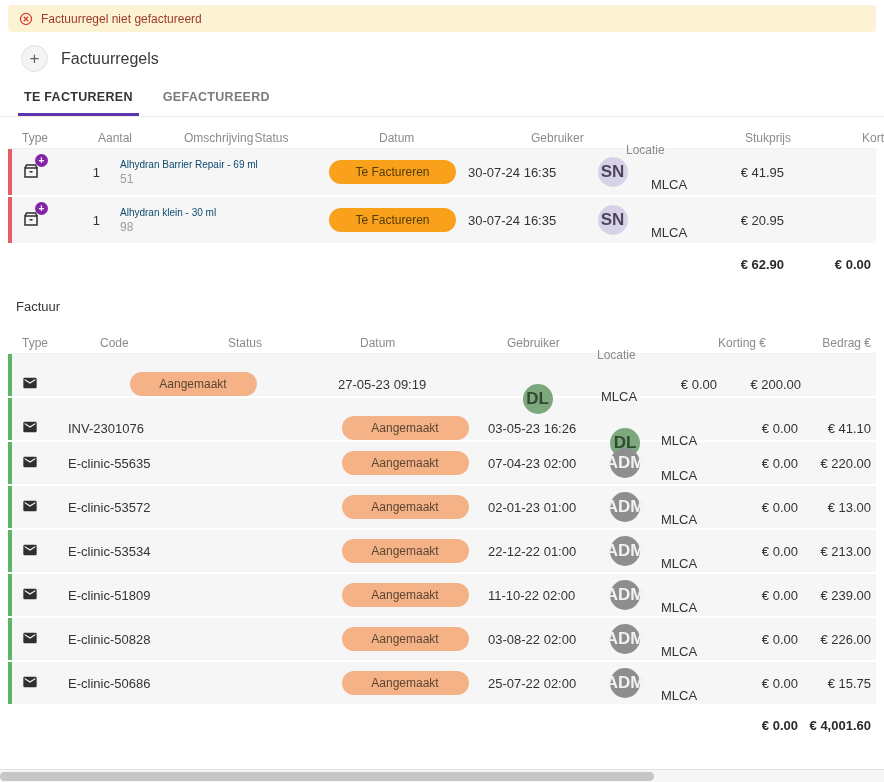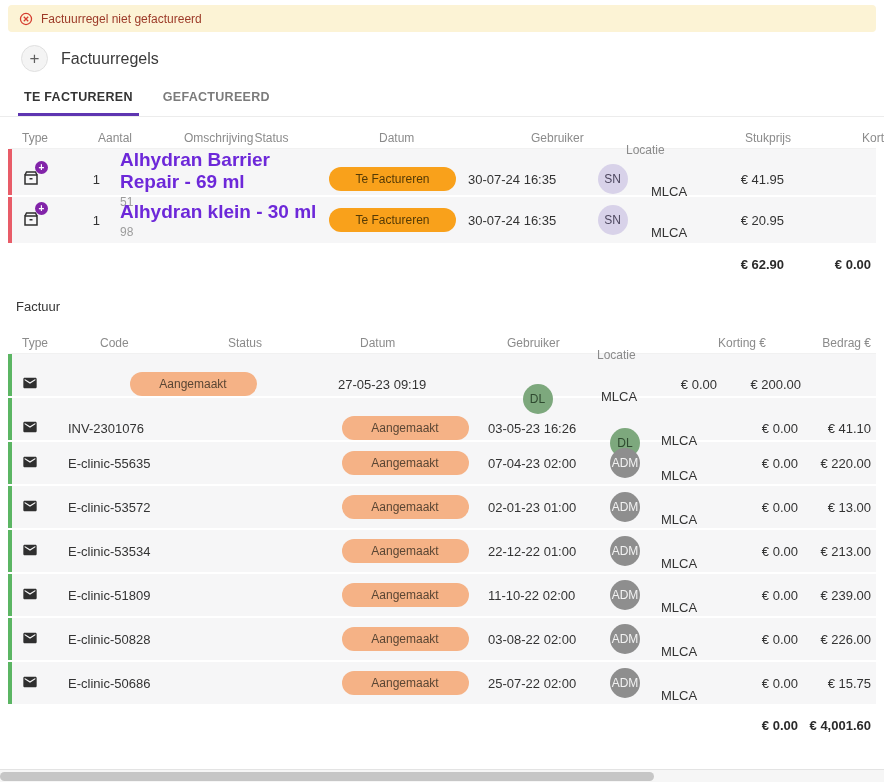--- a/index.html
+++ b/index.html
@@ -36,34 +36,34 @@
   .trow.bot { height:42px; border-left:4px solid var(--stripe_green,#5bb563); }
   .totals { margin:0 8px; height:38px; font-size:13px; font-weight:700; color:#2a2a2a;
             border-left:4px solid transparent; }
   .cell { font-size:13px; color:#333; }
   .c    { justify-self:center; }
   .num  { justify-self:end; padding-right:8px; }
   .num.last { padding-right:5px; }
   .pl   { padding-left:8px; }
   .type-cell { padding-left:10px; }
   .code, .desc { padding-left:12px; }
-  .desc .title { font-size:19px; font-weight:700; color:#6d28d9; }
+  .desc .title { font-size:10px; font-weight:400; color:#0c4a6e; }
   .desc .sub   { font-size:12px; color:#9c9c9c; margin-top:2px; }
   .datum { padding-left:8px; }
   .loc   { padding-left:6px;margin-top:24px; }
 
   
   .pill { display:inline-block; width:127px; height:24px; line-height:24px; text-align:center;
           border-radius:13px; font-size:12px; font-weight:500; }
   .pill.orange { background:var(--pill_orange_bg,#f9a11b); color:var(--pill_orange_text,#543a06); }
   .pill.salmon { background:var(--pill_salmon_bg,#f5b286); color:var(--pill_salmon_text,#5a4634); }
 
   
   .avatar { display:flex; align-items:center; justify-content:center; width:30px; height:30px;
-            border-radius:50%; font-size:12px; font-weight:400; }
+            border-radius:50%; font-size:17px; font-weight:700; }
   .av-sn  { background:var(--avatar_sn_bg,#d8d2e9); color:var(--avatar_sn_text,#4c465e); }
   .av-dl  { background:var(--avatar_dl_bg,#7da87d); color:var(--avatar_dl_text,#2f4a30);margin-top:30px; }
   .av-adm { background:var(--avatar_adm_bg,#8e8e8e); color:var(--avatar_adm_text,#f2f2f2); }
 
   
   .prod { position:relative; display:inline-block; width:18px; height:18px; }
   .prod .badge { position:absolute; top:-8px; right:-8px; width:13px; height:13px; border-radius:50%;
                  background:var(--badge_purple,#8224a9); color:#fff; font-size:10px; line-height:13px;
                  text-align:center; font-weight:700; }
 

